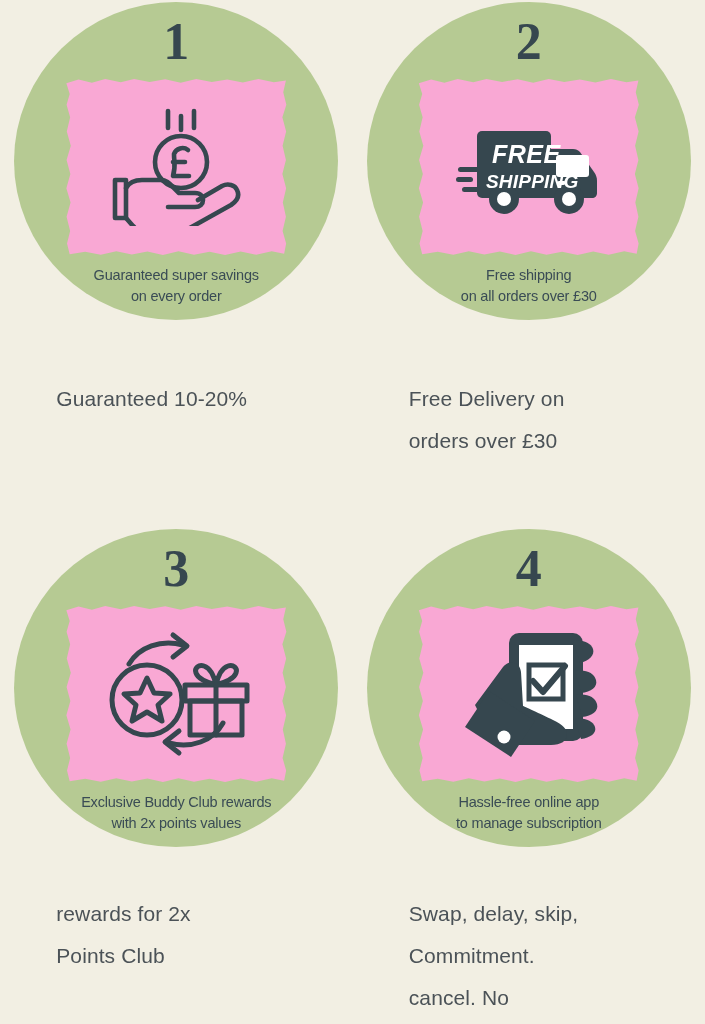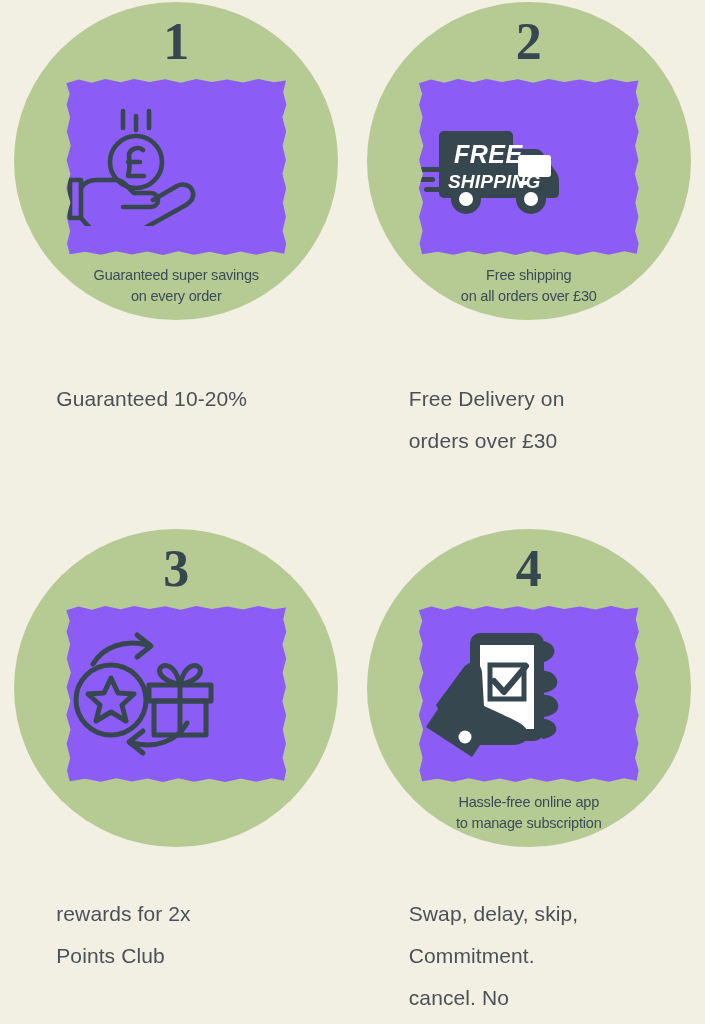--- a/index.html
+++ b/index.html
@@ -56,24 +56,24 @@
     margin-top: 14px;
     letter-spacing: 0px;
   }
 
   
   .paper {
     position: relative;
     width: 222px;
     height: 178px;
     margin-top: 10px;
-    background: #8b5cf6;
+    background: #f9a8d4;
     display: flex;
     align-items: center;
-    justify-content: flex-start;
+    justify-content: center;
     -webkit-clip-path: polygon(
       0.5% 3%, 6% 0.8%, 12% 2.6%, 18% 0.6%, 25% 2.4%, 31% 0.5%, 38% 2.2%,
       45% 0.7%, 52% 2.6%, 59% 0.6%, 66% 2.3%, 73% 0.8%, 80% 2.5%, 87% 0.6%,
       94% 2.4%, 99.4% 1.4%,
       98.2% 8%, 99.6% 15%, 97.8% 22%, 99.5% 30%, 97.9% 38%, 99.4% 46%,
       97.8% 54%, 99.5% 62%, 98% 70%, 99.4% 78%, 97.9% 86%, 99.5% 93%, 98.6% 98.8%,
       93% 97.4%, 86% 99.3%, 79% 97.5%, 72% 99.4%, 65% 97.6%, 58% 99.3%,
       51% 97.4%, 44% 99.4%, 37% 97.5%, 30% 99.2%, 23% 97.4%, 16% 99.3%,
       9% 97.6%, 2% 99%, 0.8% 93%,
       2.2% 86%, 0.6% 78%, 2.4% 70%, 0.5% 62%, 2.3% 54%, 0.6% 46%,
@@ -201,20 +201,24 @@
             <circle cx="46" cy="69" r="35"></circle>
             <path d="M46 47 l7 15 l16 1 l-12 11 l4 16 l-15 -9 l-15 9 l4 -16 l-12 -11 l16 -1 z" fill="none"></path>
             <rect x="84" y="54" width="62" height="16"></rect>
             <rect x="89" y="70" width="52" height="34"></rect>
             <line x1="115" y1="54" x2="115" y2="104"></line>
             <path d="M115 54 c-10 -3 -18 -6 -20 -12 c-2 -5 3 -9 8 -7 c6 2 10 10 12 19 z" fill="none"></path>
             <path d="M115 54 c10 -3 18 -6 20 -12 c2 -5 -3 -9 -8 -7 c-6 2 -10 10 -12 19 z" fill="none"></path>
           </svg>
         </span>
       </div>
+      <div class="badge-caption">
+        <div>Exclusive Buddy Club rewards</div>
+        <div>with 2x points values</div>
+      </div>
     </div>
     <div class="benefit-description">
       <div>rewards for 2x</div>
       <div>Points Club</div>
     </div>
   </div>
 
   <div class="benefit-cell row-2">
     <div class="badge-circle">
       <div class="badge-number">4</div>

